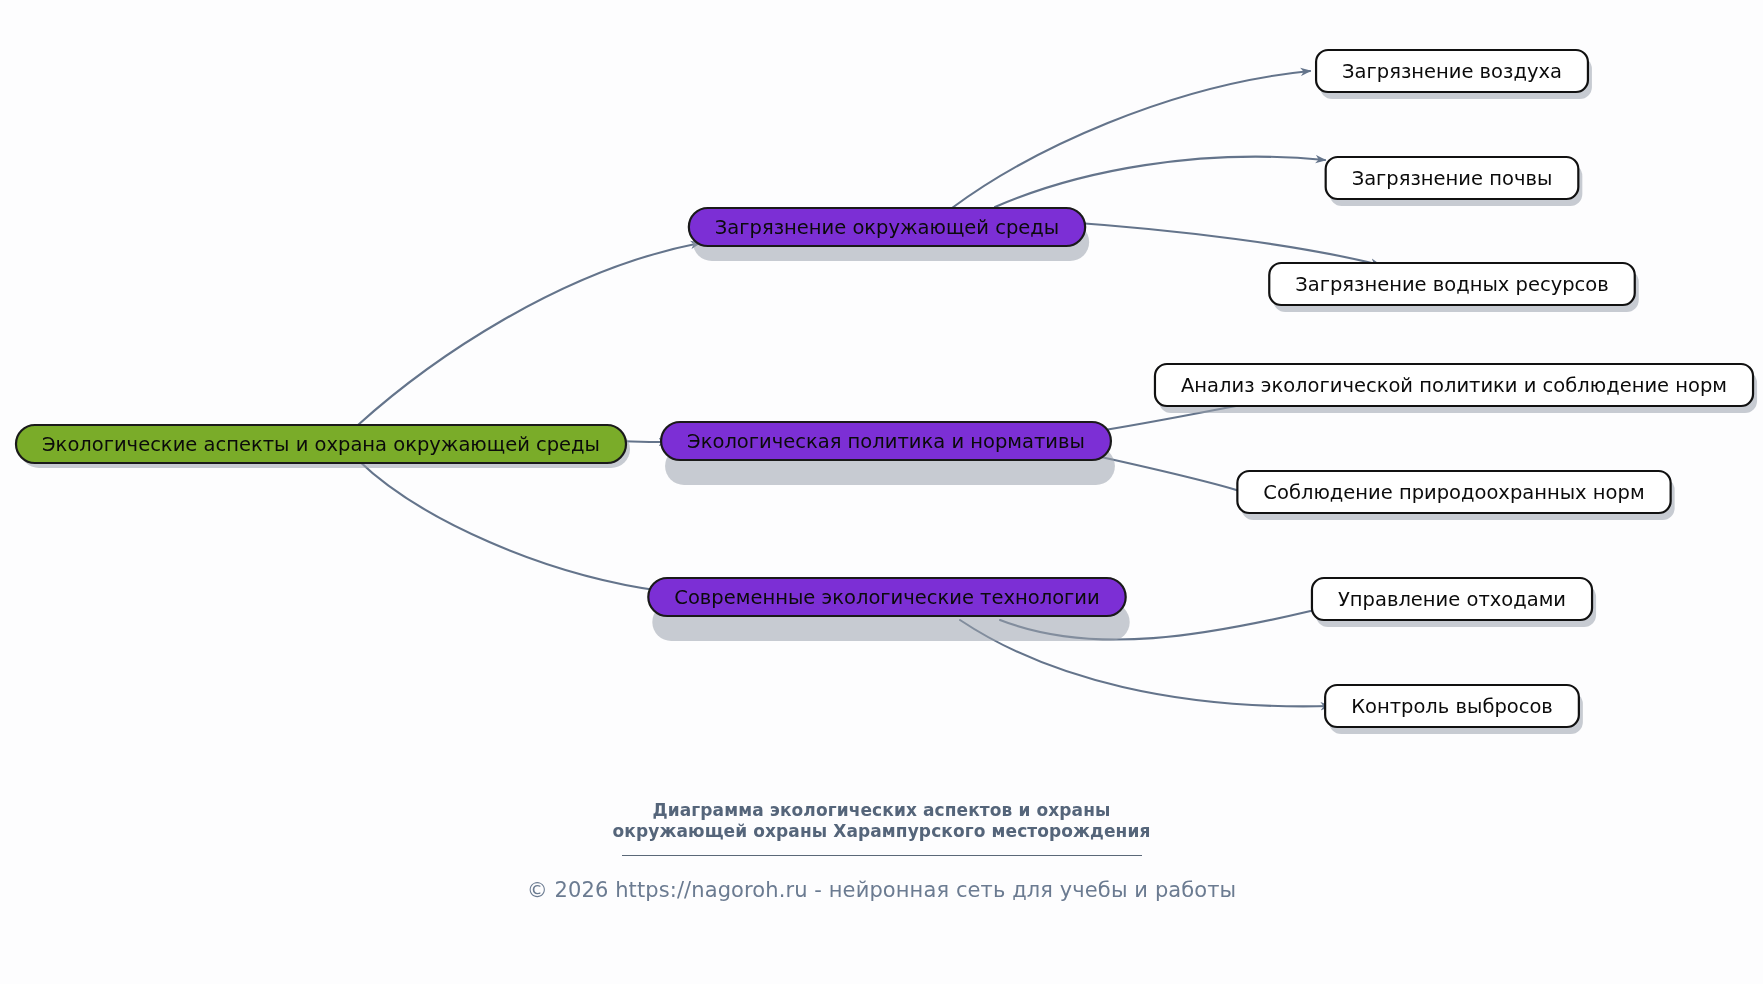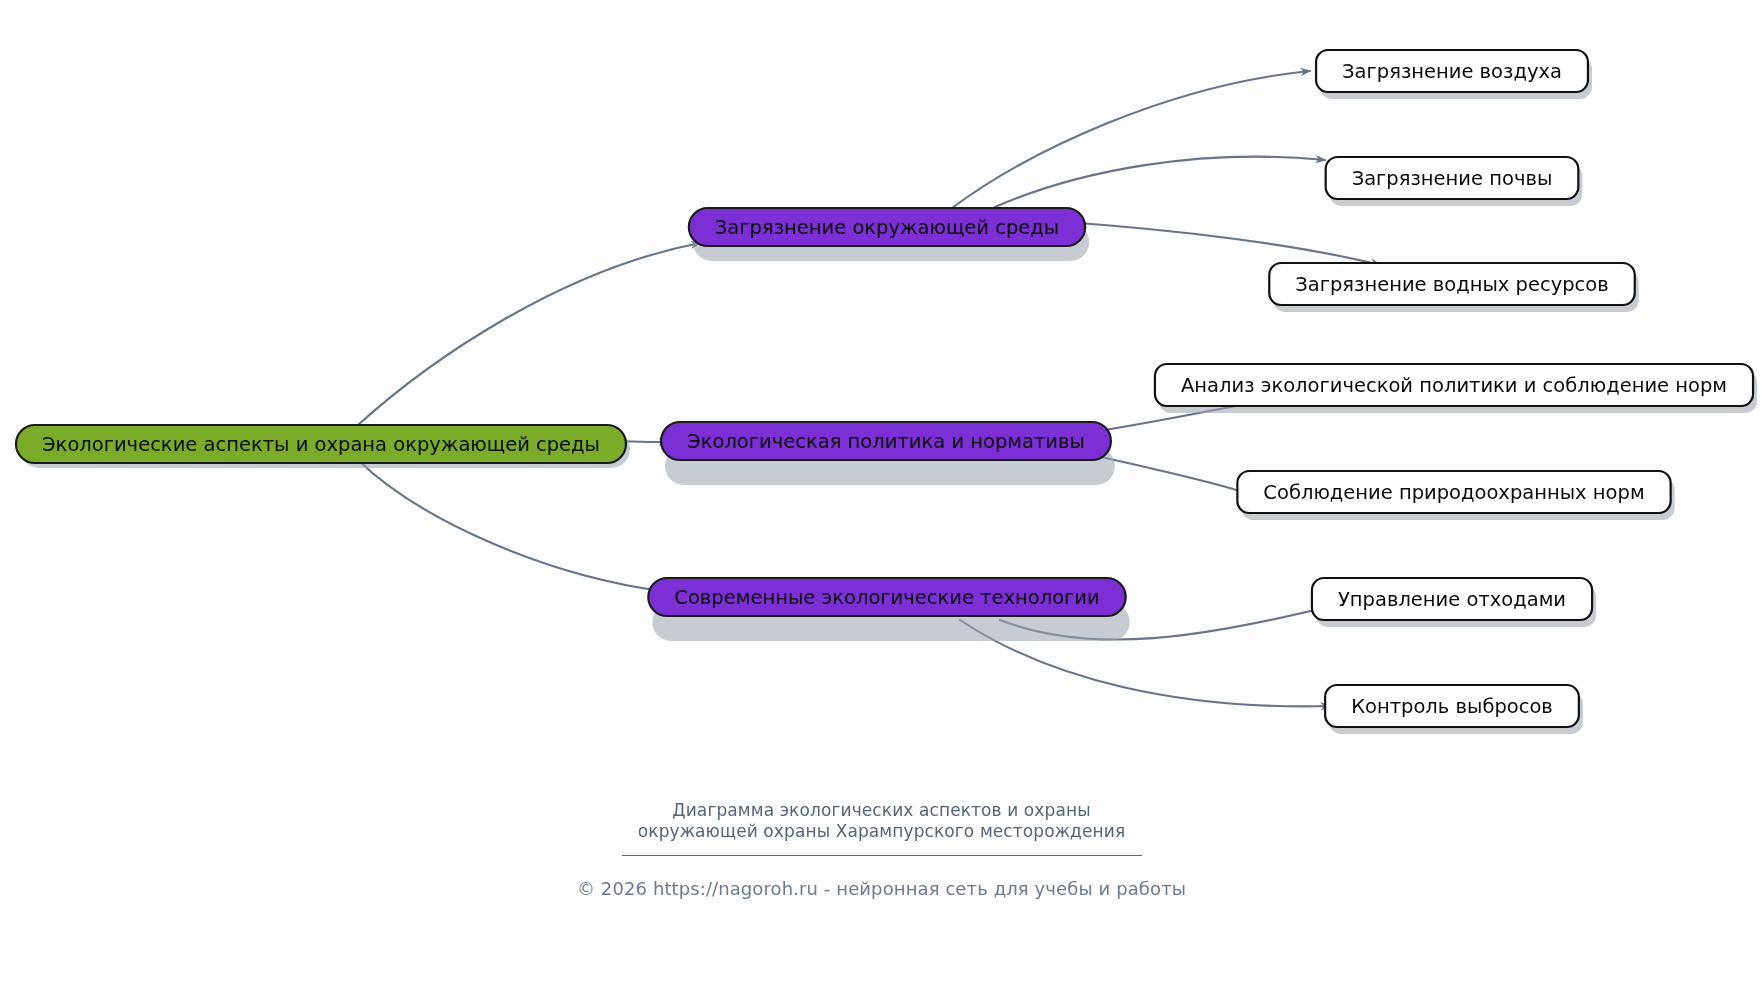--- a/index.html
+++ b/index.html
@@ -59,38 +59,38 @@
   #footer {
     position: absolute;
     left: 0;
     top: 800px;
     width: 1763px;
     text-align: center;
   }
   #footer-title {
     font-family: "DejaVu Sans", "Liberation Sans", sans-serif;
     font-size: 17px;
-    font-weight: normal;
+    font-weight: bold;
     color: #55657a;
     line-height: 21px;
     letter-spacing: 0.1px;
   }
   #footer-title .line {
     display: block;
   }
   #footer-divider {
     width: 520px;
     height: 1px;
     background: #5b6878;
     margin: 13px auto 0 auto;
   }
   #footer-copy {
     margin-top: 22px;
     font-family: "DejaVu Sans", "Liberation Sans", sans-serif;
-    font-size: 18px;
+    font-size: 21px;
     color: #6b7b91;
     letter-spacing: 0.1px;
   }
 </style>
 </head>
 <body>
 
 <div id="page">
 
   <svg id="diagram-svg" viewBox="0 0 1763 984" xmlns="http://www.w3.org/2000/svg">

